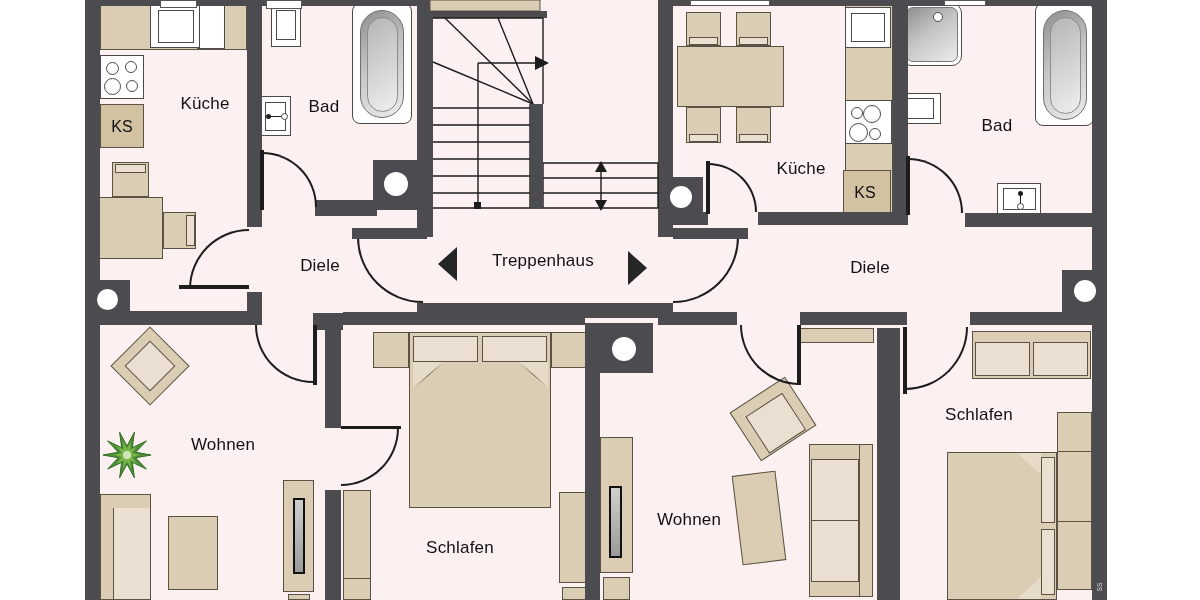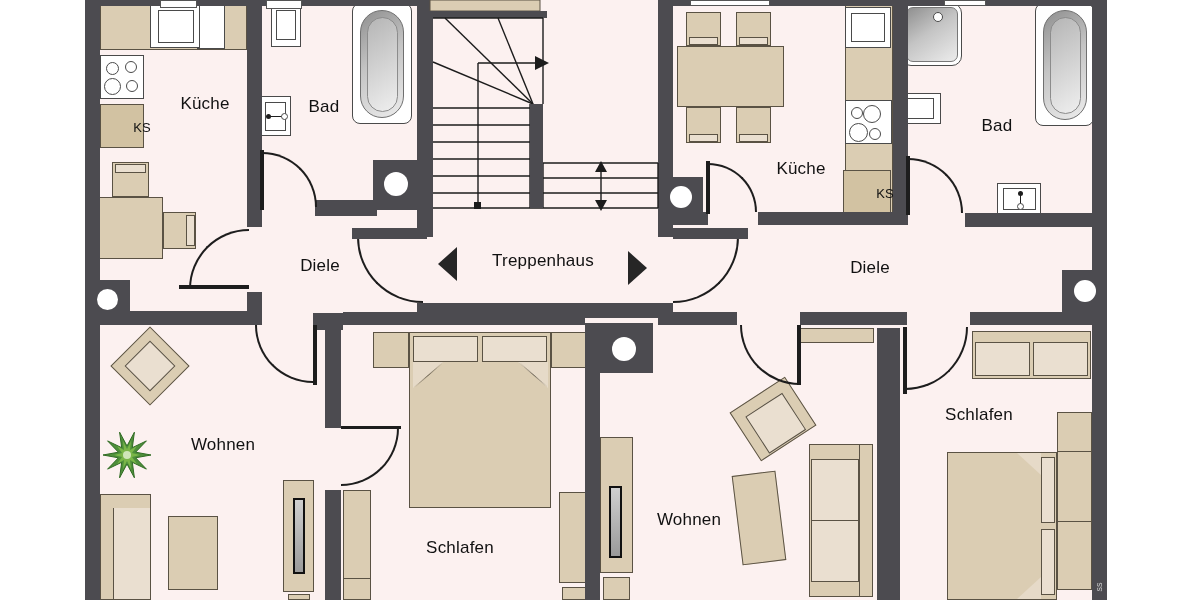--- a/index.html
+++ b/index.html
@@ -16,21 +16,21 @@
   .circ{border-radius:50%;}
   .wh{background:#fff;}
   .ln{background:#1d1d1d;}
   .arc{border:0 solid #1d1d1d;background:transparent;}
   .arc.tl{border-top-left-radius:100%;border-top-width:2px;border-left-width:2px;}
   .arc.tr{border-top-right-radius:100%;border-top-width:2px;border-right-width:2px;}
   .arc.bl{border-bottom-left-radius:100%;border-bottom-width:2px;border-left-width:2px;}
   .arc.br{border-bottom-right-radius:100%;border-bottom-width:2px;border-right-width:2px;}
   .lbl{position:absolute;transform:translate(-50%,-50%);font-size:17px;color:var(--text,#111);
        white-space:nowrap;letter-spacing:.2px;}
-  .lbl-s{font-size:13px;margin-left:20px;}
+  .lbl-s{font-size:16px;}
   .tri-l{width:0;height:0;border-top:17px solid transparent;border-bottom:17px solid transparent;
          border-right:19px solid #262626;}
   .tri-r{width:0;height:0;border-top:17px solid transparent;border-bottom:17px solid transparent;
          border-left:19px solid #262626;}
   .win{background:#fff;border:1px solid #555;}
   svg{position:absolute;overflow:visible;}
 </style>
 </head>
 <body>
 

